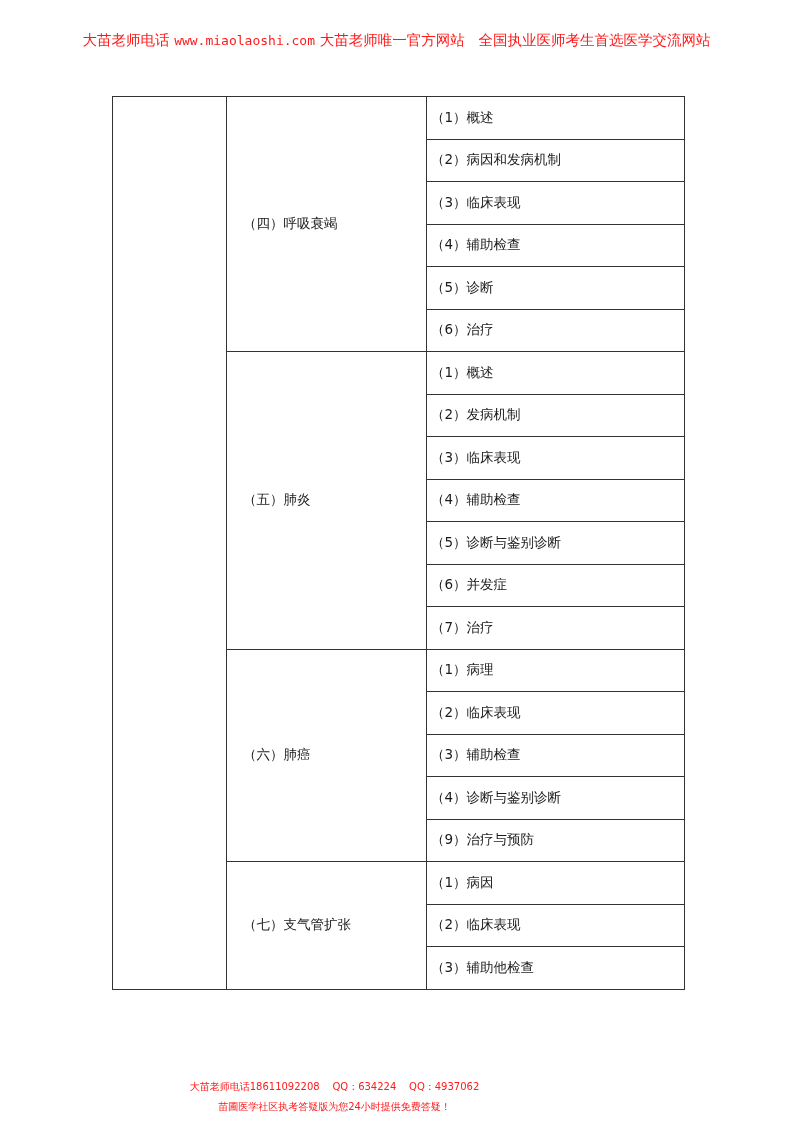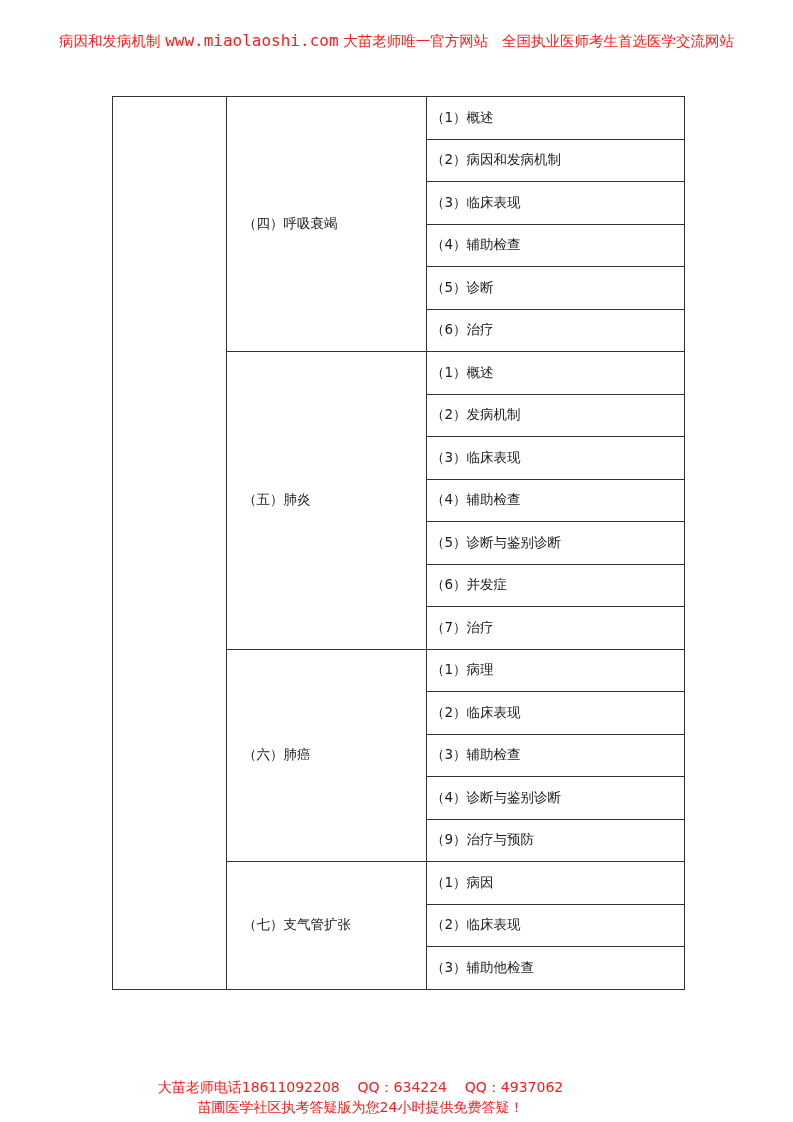--- a/index.html
+++ b/index.html
@@ -5,46 +5,45 @@
     html, body { margin: 0; padding: 0; background: #ffffff; }
     body {
       width: 793px; height: 1122px; position: relative; overflow: hidden;
       font-family: "DejaVu Sans", "Liberation Sans", sans-serif;
     }
     .header-banner {
       position: absolute; top: 31px; left: 0; width: 793px;
       text-align: center; color: #ff1a1a; font-size: 14.5px;
       font-family: "DejaVu Sans", sans-serif; white-space: pre; letter-spacing: 0px;
     }
-    .header-banner .url { font-family: "DejaVu Sans Mono", "Liberation Mono", monospace; font-size: 16px; }
+    .header-banner .url { font-family: "DejaVu Sans Mono", "Liberation Mono", monospace; font-size: 13px; }
     .outline-table {
       position: absolute; top: 96px; left: 112px;
       width: 572px; border-collapse: collapse; table-layout: fixed;
     }
     .outline-table td {
       border: 1.3px solid #333333; padding: 0 0 0 4px;
       font-size: 13.5px; color: #1a1a1a; height: 41.5px;
       vertical-align: middle; white-space: nowrap;
     }
     .outline-table col.c1 { width: 114px; }
     .outline-table col.c2 { width: 200px; }
     .outline-table col.c3 { width: 258px; }
     .outline-table td.blank { padding: 0; }
     .outline-table td.topic { padding-left: 16px; }
     .footer {
       position: absolute; top: 1077px; left: 0; width: 669px;
-      text-align: center; color: #ff1a1a; font-size: 14px; line-height: 20px;
+      text-align: center; color: #ff1a1a; font-size: 10px; line-height: 20px;
       white-space: pre;
-      padding-left: 26px;
     }
   </style>
 </head>
 <body>
 
-<div class="header-banner"><span>病因和发病机制</span> <span class="url">www.miaolaoshi.com</span> <span>大苗老师唯一官方网站</span>   <span>全国执业医师考生首选医学交流网站</span></div>
+<div class="header-banner"><span>大苗老师电话</span> <span class="url">www.miaolaoshi.com</span> <span>大苗老师唯一官方网站</span>   <span>全国执业医师考生首选医学交流网站</span></div>
 
 <table class="outline-table">
   <colgroup>
       <col class="c1">
       <col class="c2">
       <col class="c3">
     </colgroup>
   <tbody>
 
     <tr>

